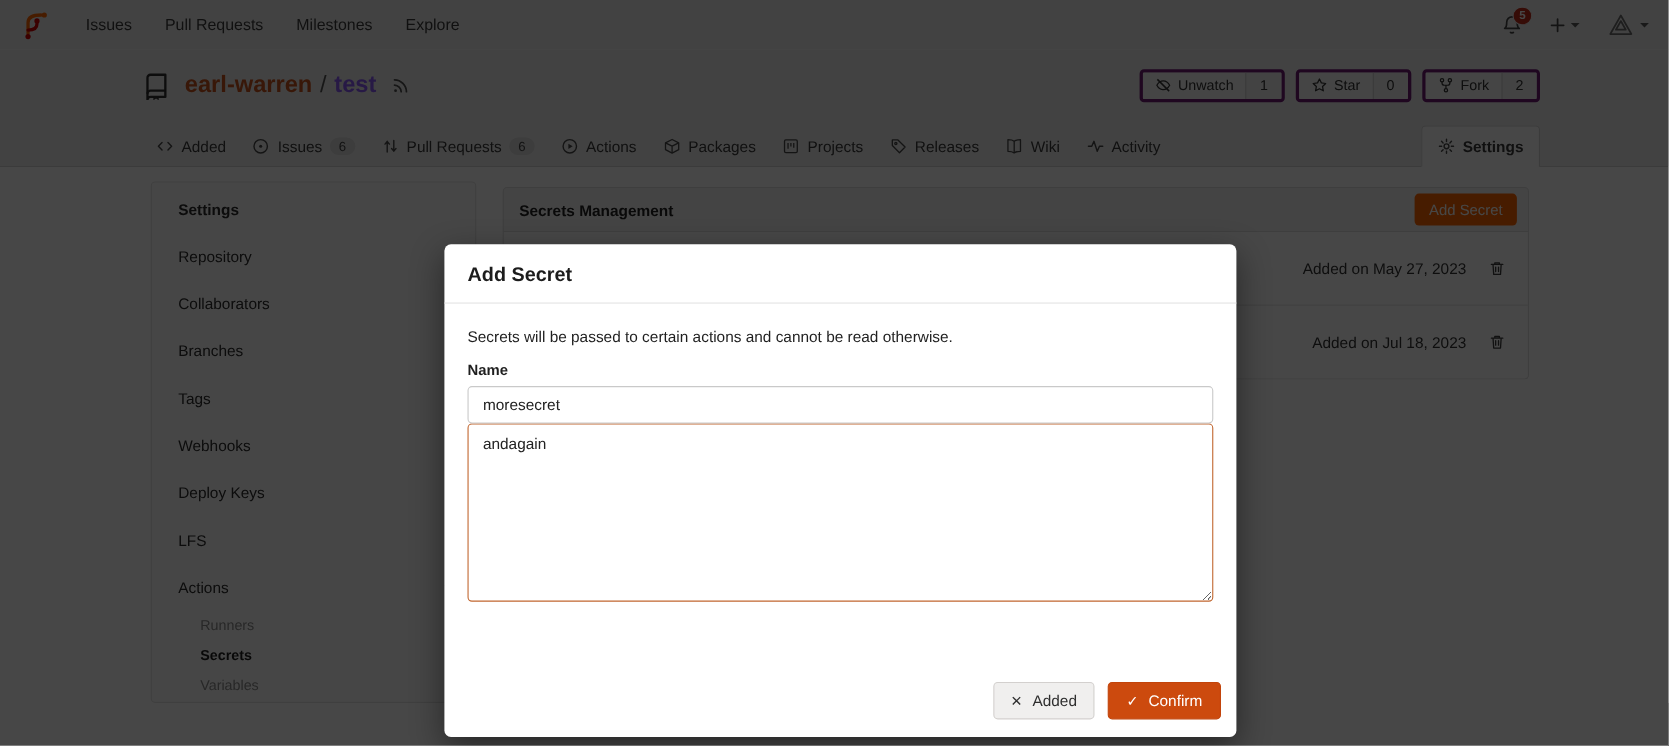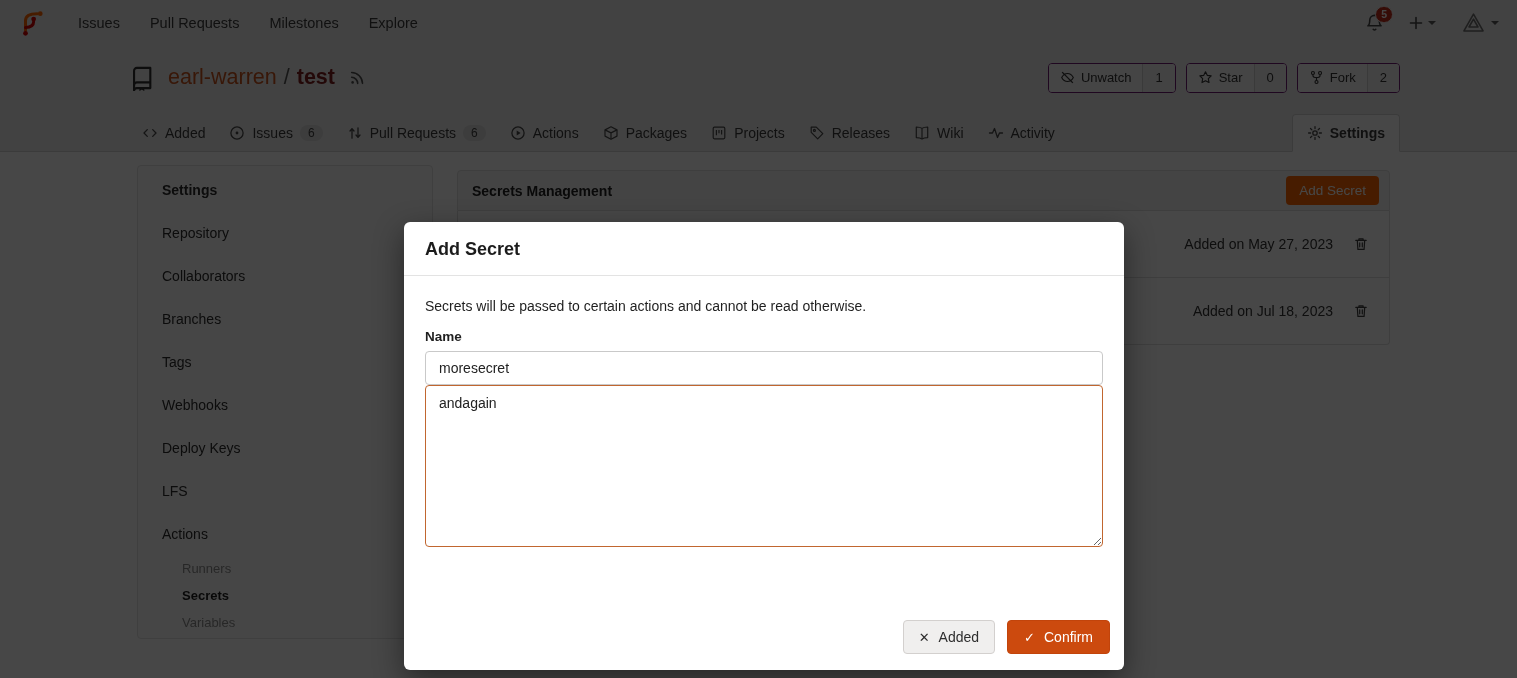--- a/index.html
+++ b/index.html
@@ -15,26 +15,26 @@
   .nav-right { display:flex; align-items:center; gap:24px; }
   .icon-btn { position:relative; display:flex; align-items:center; gap:4px; color:#474747; cursor:pointer; background:none; border:none; }
   .noti-badge { position:absolute; top:-7px; right:-9px; background:#c22e1c; color:#fff; font-size:10.5px; line-height:1;
                 padding:2px 5px; border-radius:9px; border:1px solid #ededed; font-weight:700; }
   .caret { width:0; height:0; border:4px solid transparent; border-top-color:#5a5a5a; margin-top:4px; display:inline-block; }
 
   
   .repo-header { height:65px; background:#ededed; display:flex; align-items:center; padding:0 117px 0 130px; }
   .repo-title { display:flex; align-items:center; font-size:21.5px; }
   .repo-icon { color:#2f2f2f; margin-right:12px; display:flex; }
-  .repo-owner { color:#c9541e; text-decoration:none; }
+  .repo-owner { color:#c9541e; text-decoration:none;font-weight:bold; }
   .repo-sep { color:#555; margin:0 7px; }
-  .repo-name { color:#7f1d1d; font-weight:600; text-decoration:none; }
+  .repo-name { color:#8b5cf6; font-weight:600; text-decoration:none; }
   .rss { color:#4f4f4f; margin-left:14px; display:flex; cursor:pointer; }
   .repo-actions { margin-left:auto; display:flex; gap:10px; }
-  .btn-group { display:flex; align-items:stretch; border:1px solid #701a75; border-radius:4px; overflow:hidden; height:30px; background:#f6f6f6; }
+  .btn-group { display:flex; align-items:stretch; border:3px solid #701a75; border-radius:4px; overflow:hidden; height:30px; background:#f6f6f6; }
   .btn-main { display:flex; align-items:center; gap:6px; padding:0 11px; font-size:13px; color:#333; cursor:pointer; background:#f6f6f6; border:none; }
   .btn-count { display:flex; align-items:center; padding:0 12px; font-size:13px; color:#333; border-left:1px solid #cfcfcf; cursor:pointer; background:#f1f1f1; border-top:none; border-right:none; border-bottom:none; }
 
   
   .tabbar { background:#ededed; display:flex; align-items:flex-end; padding:0 117px 0 130px; height:42px; border-bottom:1px solid #d2d2d2; }
   .tab { display:flex; align-items:center; gap:7px; padding:10px 12px; font-size:14px; color:#3b3b3b; cursor:pointer; white-space:nowrap; }
   .tab .t-icon { display:flex; color:#4a4a4a; }
   .tab-badge { background:#d9d9d9; color:#424242; border-radius:9px; padding:1px 8px; font-size:12px; }
   .tab-settings { margin-left:auto; background:#fff; border:1px solid #d2d2d2; border-bottom-color:#fff; border-radius:4px 4px 0 0; font-weight:700; margin-bottom:-1px; padding:10px 14px; }
 

